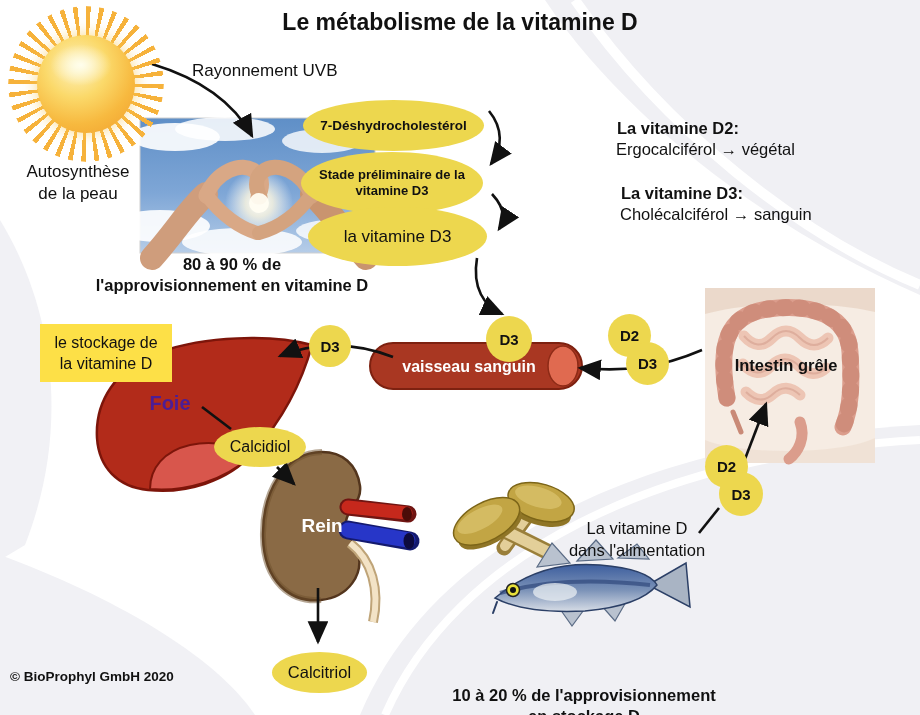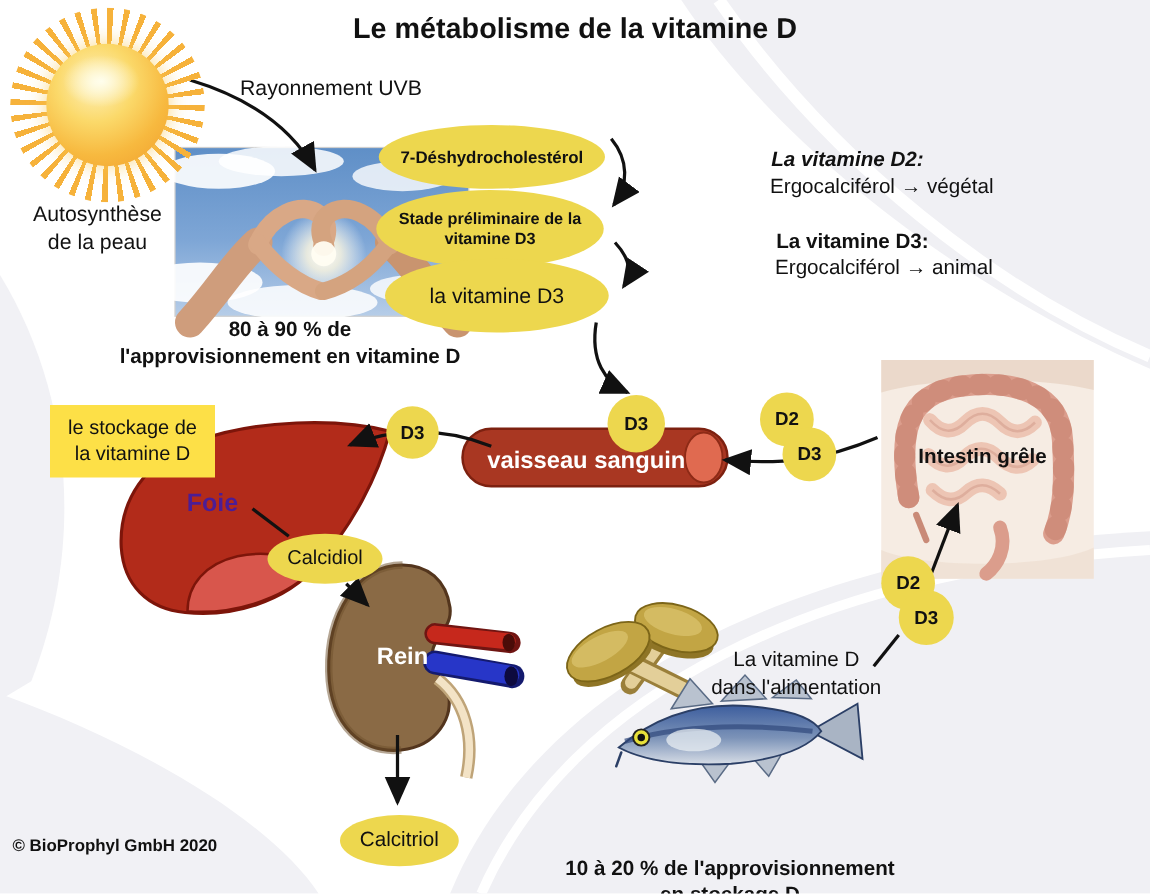--- a/index.html
+++ b/index.html
@@ -4,29 +4,29 @@
 <style>
   html,body{margin:0;padding:0;background:#fff;}
   .stage{position:relative;width:920px;height:715px;background:#fff;overflow:hidden;
          font-family:"Liberation Sans",sans-serif;color:#111;}
   svg.art{position:absolute;left:0;top:0;z-index:1;}
   .lbl{position:absolute;z-index:3;}
   #title{left:0;right:0;top:9px;text-align:center;font-size:23px;font-weight:bold;}
   #uvb{left:192px;top:61px;font-size:17px;}
   #skin{left:8px;top:161px;width:140px;text-align:center;font-size:17px;line-height:22px;}
   #supply80{left:52px;top:254px;width:360px;text-align:center;font-weight:bold;font-size:16.5px;line-height:21px;}
-  #d2t{left:617px;top:119px;font-size:16.5px;font-weight:bold;font-style:italic;}
+  #d2t{left:617px;top:119px;font-size:16.5px;font-weight:bold;}
   #d2d{left:616px;top:140px;font-size:16.5px;}
   #d3t{left:621px;top:184px;font-size:16.5px;font-weight:bold;}
   #d3d{left:620px;top:205px;font-size:16.5px;}
   #storage{left:40px;top:324px;width:132px;height:58px;background:#fde047;display:flex;
            flex-direction:column;align-items:center;justify-content:center;text-align:center;
            font-size:16px;line-height:21px;z-index:3;position:absolute;}
   #foie{left:130px;top:392px;width:80px;text-align:center;color:#4c1d95;font-weight:bold;font-size:20px;}
-  #vessellbl{left:380px;top:358px;width:178px;text-align:center;color:#fff;font-weight:bold;font-size:19px;}
+  #vessellbl{left:380px;top:358px;width:178px;text-align:center;color:#fff;font-weight:bold;font-size:16px;}
   #intestlbl{left:706px;top:356px;width:160px;text-align:center;font-weight:bold;font-size:16.5px;}
   #rein{left:286px;top:515px;width:72px;text-align:center;color:#fff;font-weight:bold;font-size:19px;}
   #foodlbl{left:548px;top:517px;width:178px;text-align:center;font-size:16.5px;line-height:22px;}
   #supply10{left:420px;top:641px;width:328px;text-align:center;font-weight:bold;font-size:16.5px;line-height:21px;margin-top:44px;}
   #copyright{left:10px;top:669px;font-size:13.5px;font-weight:bold;}
   .ye{position:absolute;z-index:3;background:#edd74e;border-radius:50%;display:flex;
       flex-direction:column;align-items:center;justify-content:center;text-align:center;color:#111;}
   #stage1{left:303px;top:100px;width:181px;height:51px;font-size:13.5px;font-weight:bold;}
   #stage2{left:301px;top:152px;width:182px;height:62px;font-size:13px;font-weight:bold;line-height:16px;}
   #stage3{left:308px;top:207px;width:179px;height:59px;font-size:17px;}
@@ -198,21 +198,21 @@
   </div>
   <div class="lbl" id="uvb">Rayonnement UVB</div>
   <div class="lbl" id="supply80">
     <div>80 à 90 % de</div>
     <div>l'approvisionnement en vitamine D</div>
   </div>
 
   <div class="lbl" id="d2t">La vitamine D2:</div>
   <div class="lbl" id="d2d">Ergocalciférol → végétal</div>
   <div class="lbl" id="d3t">La vitamine D3:</div>
-  <div class="lbl" id="d3d">Ergocalciférol → animal</div>
+  <div class="lbl" id="d3d">Cholécalciférol → sanguin</div>
 
   <div id="storage">
     <div>le stockage de</div>
     <div>la vitamine D</div>
   </div>
   <div class="lbl" id="foie">Foie</div>
   <div class="lbl" id="vessellbl">vaisseau sanguin</div>
   <div class="lbl" id="intestlbl">Intestin grêle</div>
   <div class="lbl" id="rein">Rein</div>
   <div class="lbl" id="foodlbl">

